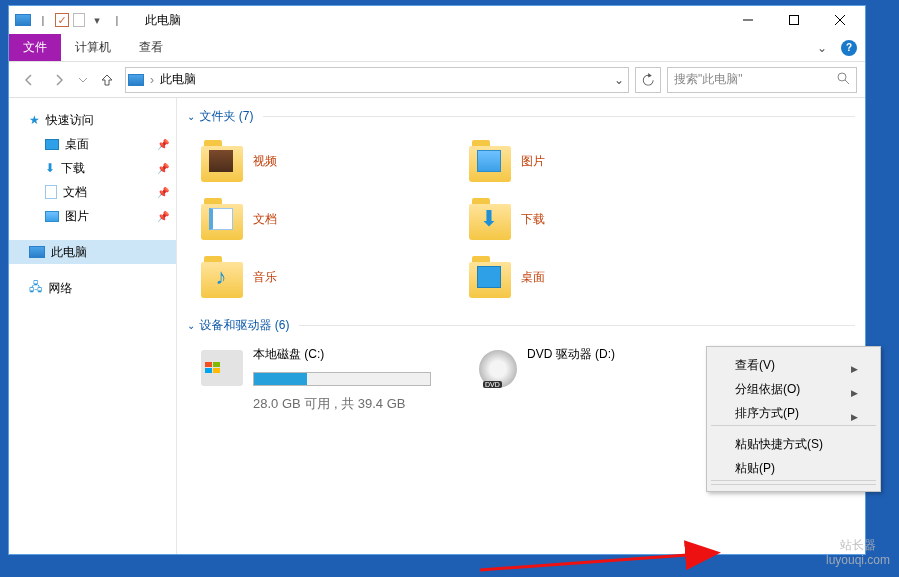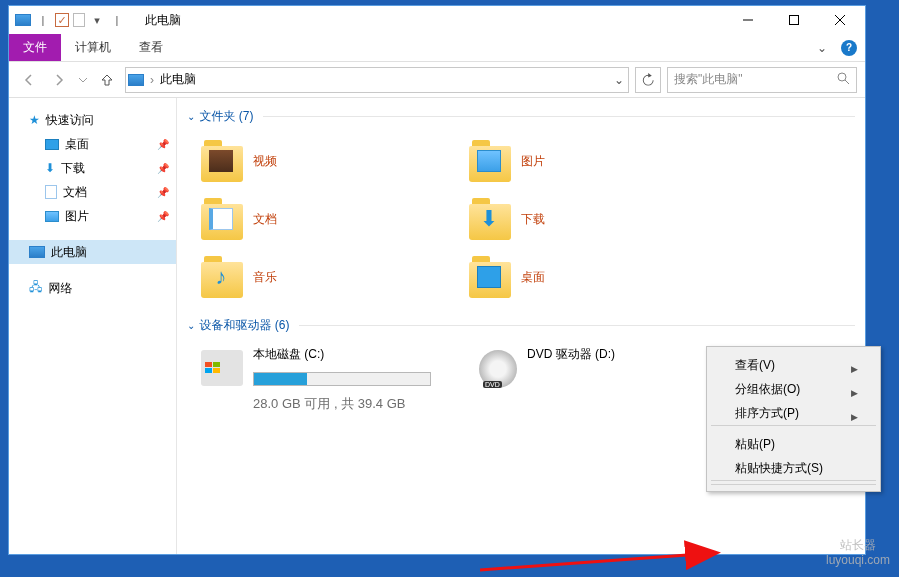--- a/index.html
+++ b/index.html
@@ -295,24 +295,24 @@
   <div class="ctx-item">
       <span>分组依据(O)</span>
       <span class="arrow">▶</span>
     </div>
   <div class="ctx-item">
       <span>排序方式(P)</span>
       <span class="arrow">▶</span>
     </div>
   <div class="ctx-sep"></div>
   <div class="ctx-item">
+      <span>粘贴快捷方式(S)</span>
+    </div>
+  <div class="ctx-item">
       <span>粘贴(P)</span>
-    </div>
-  <div class="ctx-item">
-      <span>粘贴快捷方式(S)</span>
     </div>
   <div class="ctx-sep"></div>
   <div class="ctx-sep"></div>
 </div>
 
 <svg class="red-arrow" width="280" height="90">
   <defs>
       <marker id="ah" markerWidth="12" markerHeight="10" refX="10" refY="5" orient="auto">
         <polygon points="0,0 12,5 0,10" fill="#e11"></polygon>
       </marker>

